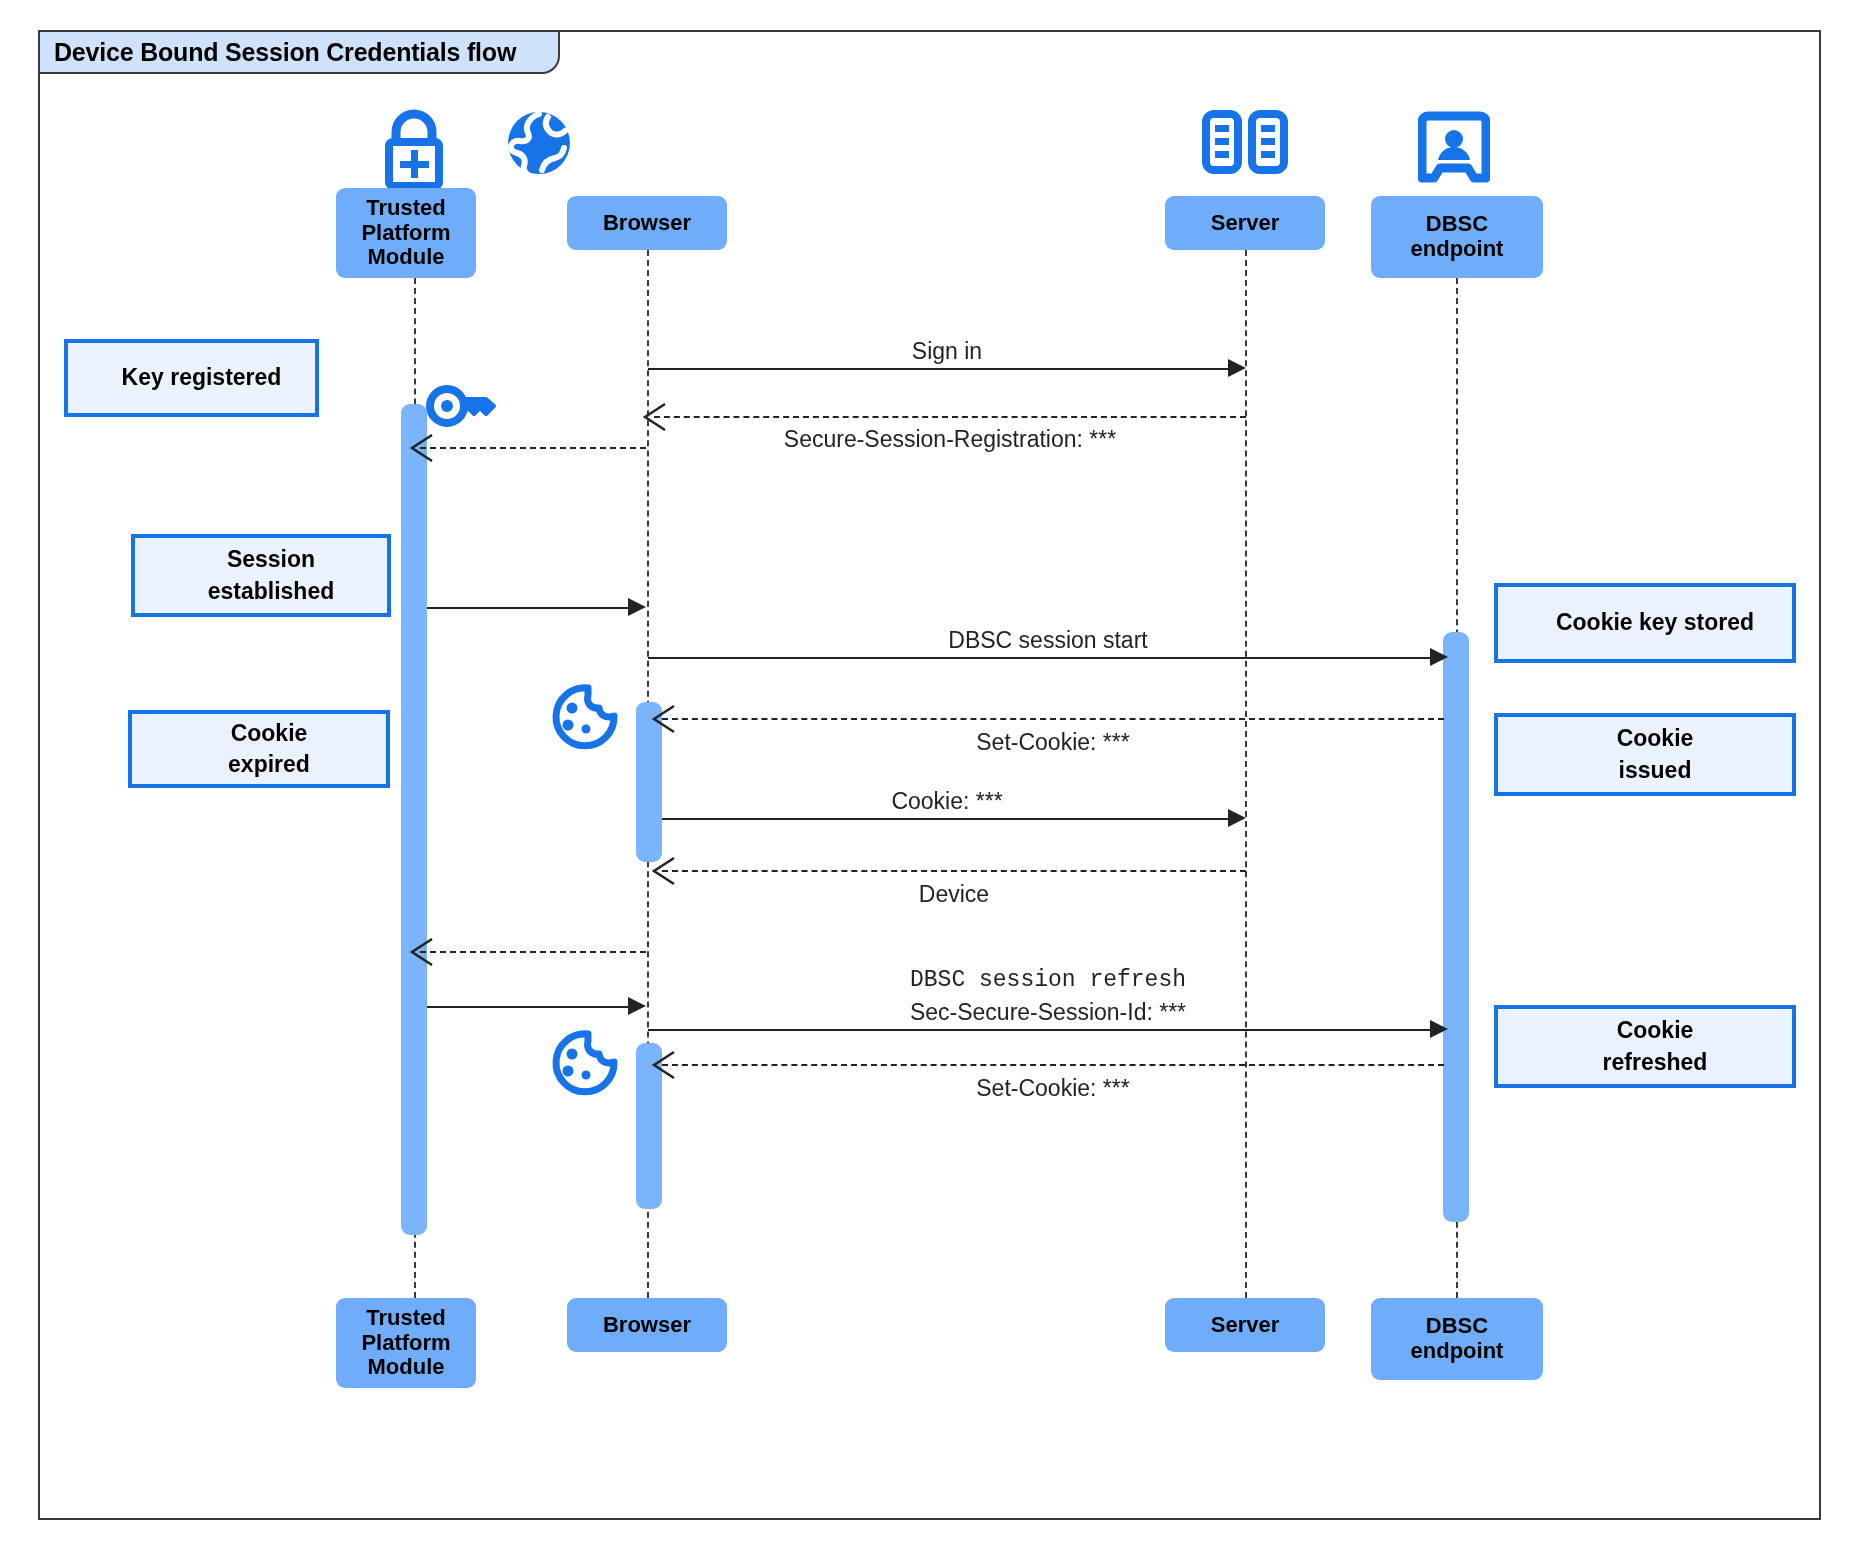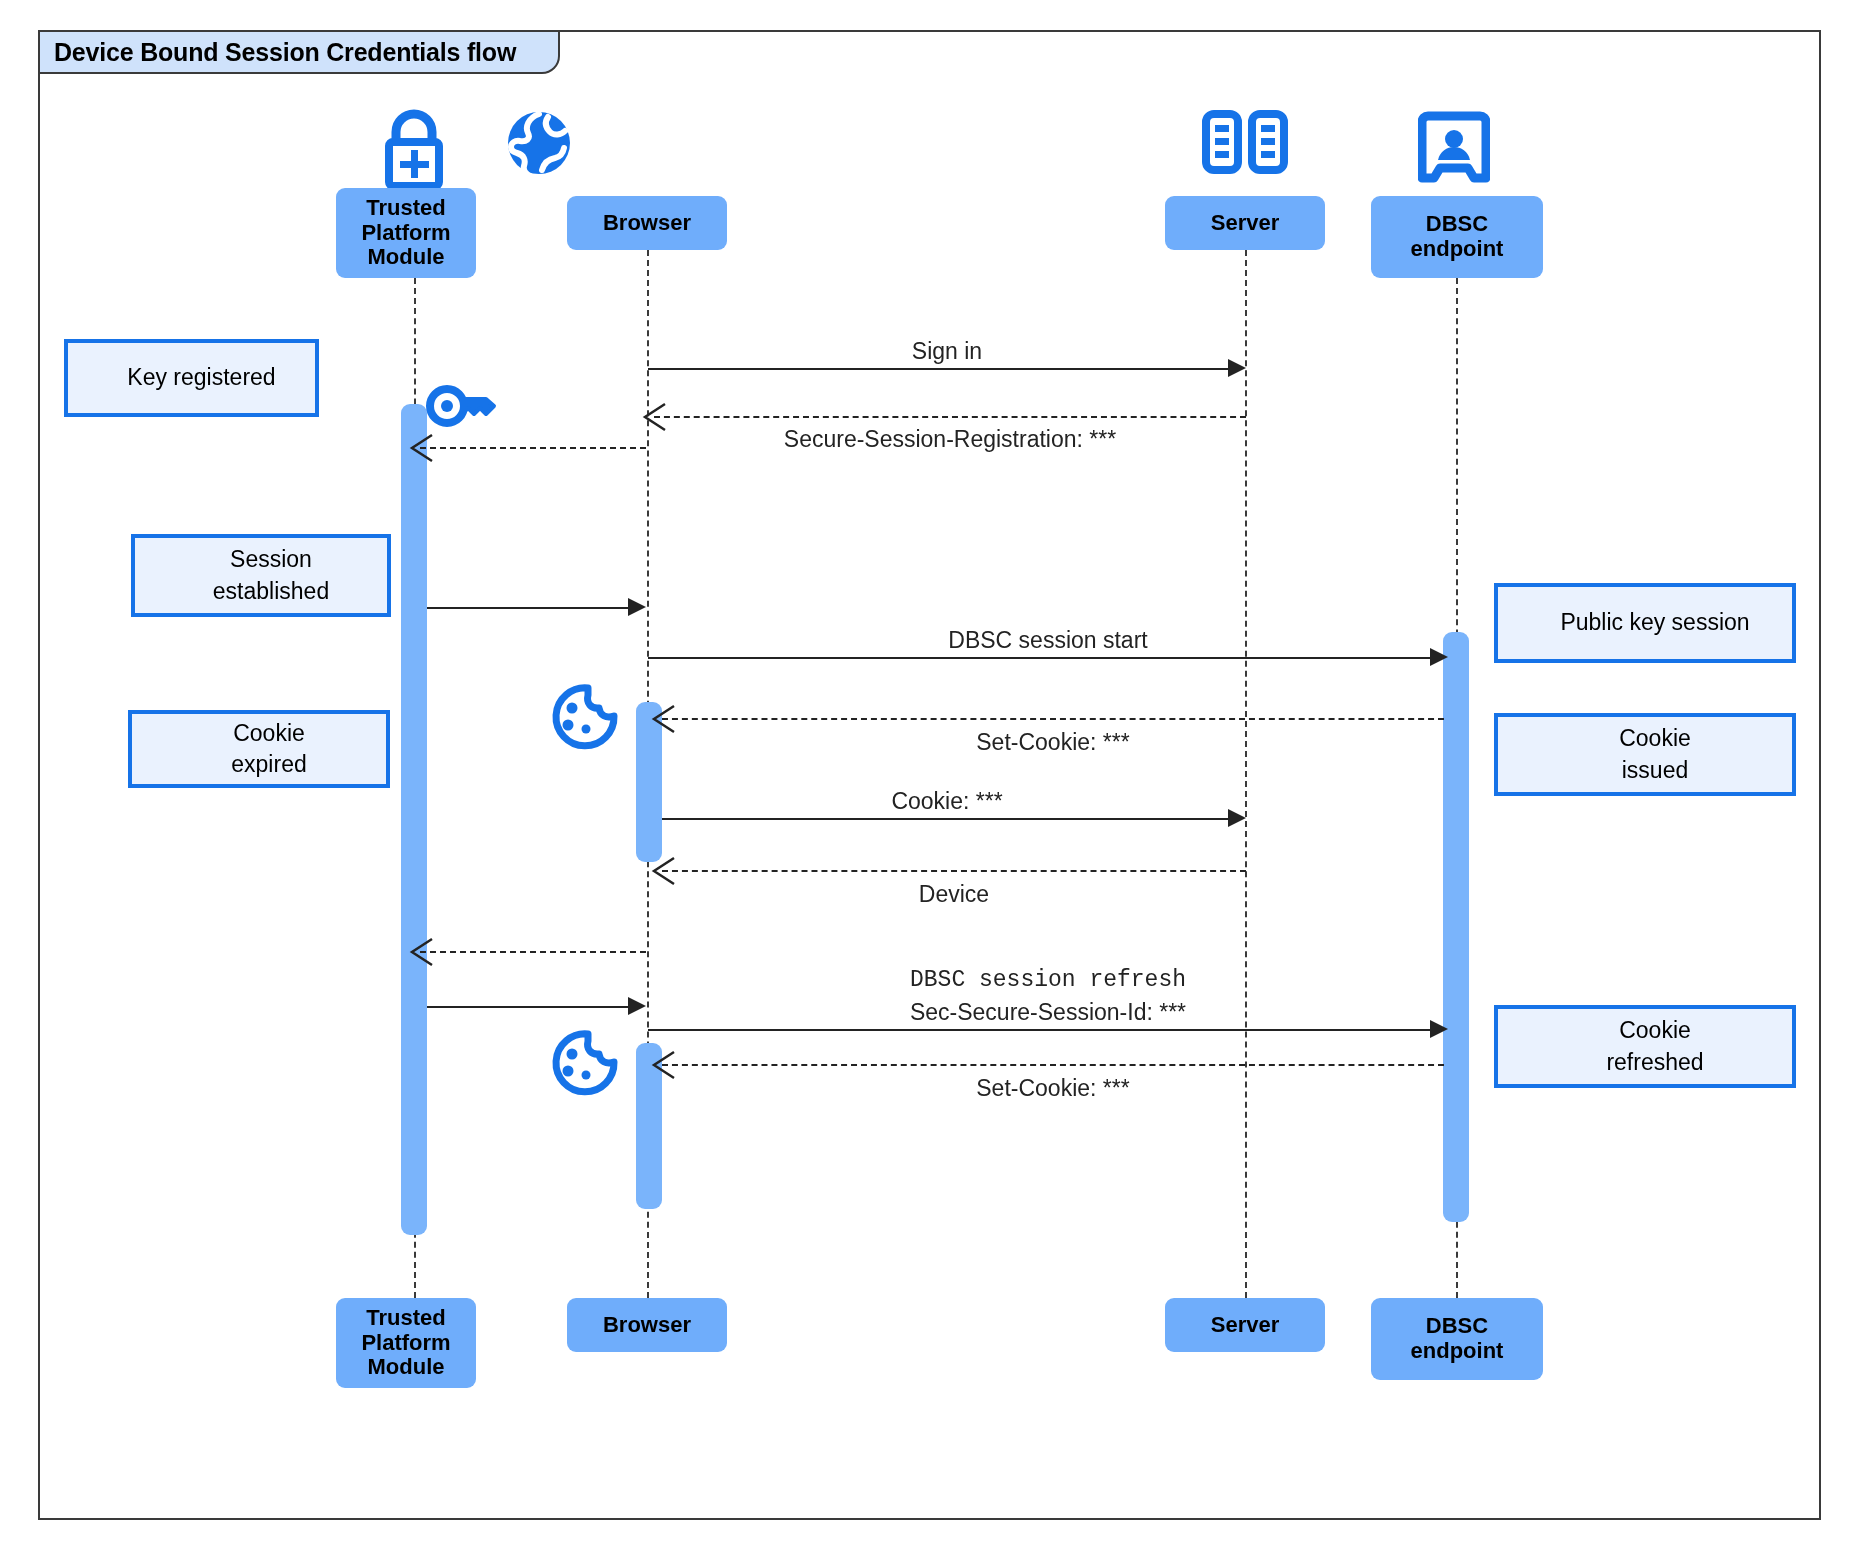--- a/index.html
+++ b/index.html
@@ -24,21 +24,21 @@
         text-align:center;font-weight:bold;color:#000;
         font-size:22px;line-height:1.12;box-sizing:border-box;}
 
   
   .act{position:absolute;background:#7ab4fb;border-radius:9px;}
 
   
   .note{position:absolute;background:#eaf2fe;border:4px solid #1673e8;
         box-sizing:border-box;display:flex;align-items:center;
         justify-content:center;text-align:center;
-        font-weight:normal;font-size:23px;color:#000;line-height:1.35;padding-left:20px;}
+        font-weight:bold;font-size:23px;color:#000;line-height:1.35;padding-left:20px;}
 
   
   .msg-line{position:absolute;height:0;border-top:2px solid #232323;}
   .msg-line.dashed{border-top:2px dashed #232323;}
   .msg-label{position:absolute;font-size:23px;color:#232323;
              white-space:pre;text-align:center;line-height:1.25;}
   .msg-label.mono{font-family:Liberation Sans, sans-serif;font-size:23px;letter-spacing:0px;}
   .arrowhead{position:absolute;width:0;height:0;}
   .arrow-r-solid{border-top:9px solid transparent;border-bottom:9px solid transparent;border-left:18px solid #232323;}
   .arrow-l-open svg{display:block;}
@@ -124,21 +124,21 @@
   <div class="note" style="left:131px;top:534px;width:260px;height:83px;">
     <span style="white-space:pre-line;">Session
 established</span>
   </div>
   <div class="note" style="left:128px;top:710px;width:262px;height:78px;">
     <span style="white-space:pre-line;">Cookie
 expired</span>
   </div>
 
   <div class="note" style="left:1494px;top:583px;width:302px;height:80px;">
-    <span style="white-space:pre-line;">Public key session</span>
+    <span style="white-space:pre-line;">Cookie key stored</span>
   </div>
   <div class="note" style="left:1494px;top:713px;width:302px;height:83px;">
     <span style="white-space:pre-line;">Cookie
 issued</span>
   </div>
   <div class="note" style="left:1494px;top:1005px;width:302px;height:83px;">
     <span style="white-space:pre-line;">Cookie
 refreshed</span>
   </div>
 

